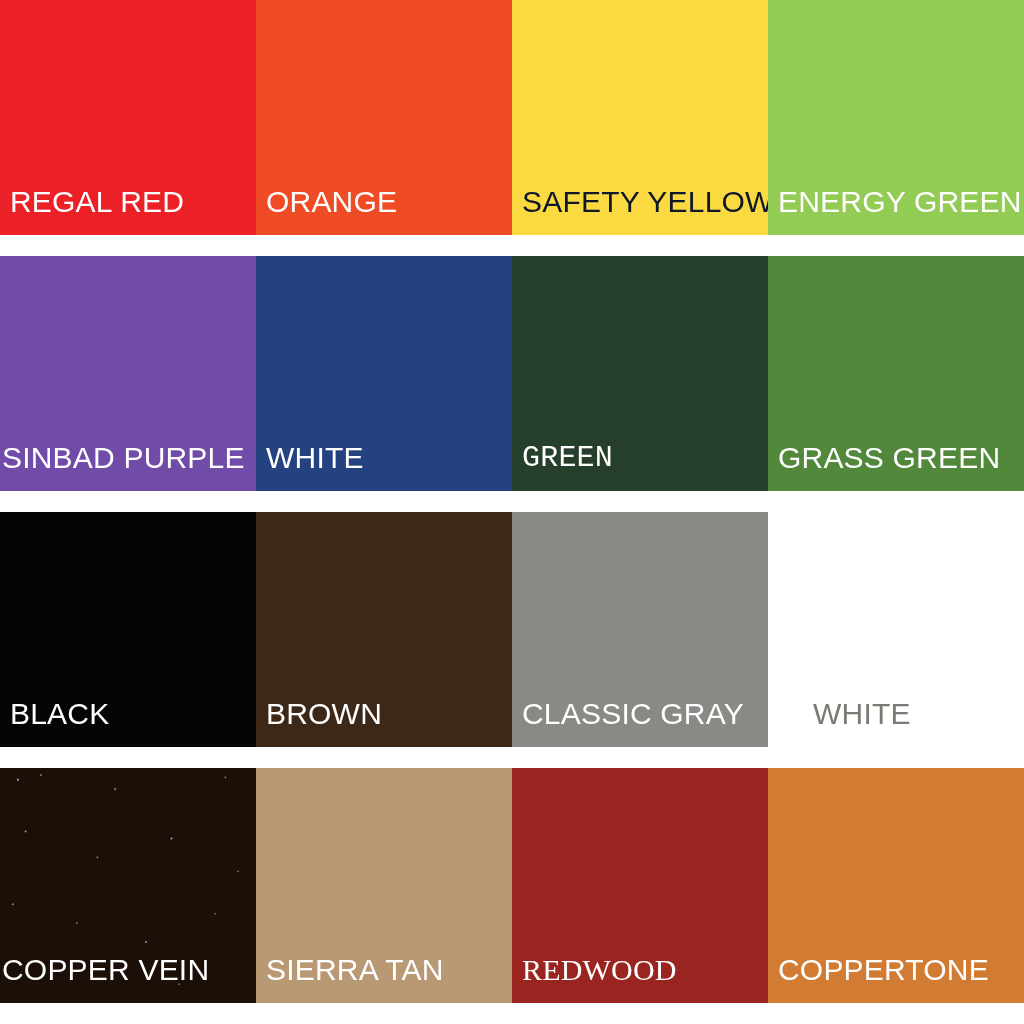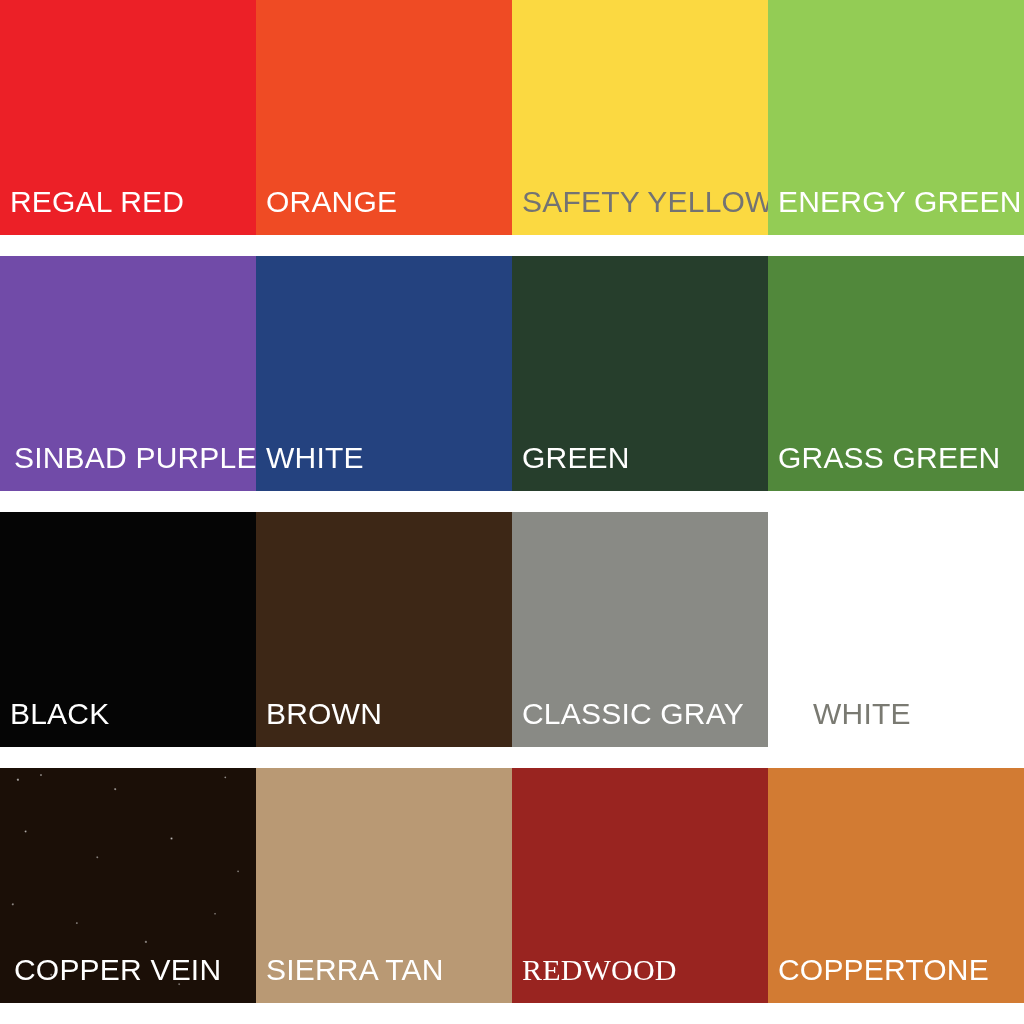--- a/index.html
+++ b/index.html
@@ -42,21 +42,21 @@
     bottom: 17px;
     font-size: 30px;
     line-height: 32px;
     letter-spacing: 0.2px;
     color: #ffffff;
     white-space: nowrap;
     font-weight: 400;
   }
 
   .swatch-label.tight {
-    left: 14px;
+    left: 2px;
     margin-top: 40px;
   }
 
   
   .texture-copper {
     background-color: #1b0f07;
     background-image:
       radial-gradient(ellipse 9px 7px at 12% 6%, #c2books 0%, transparent 0%),
       radial-gradient(ellipse 14px 10px at 8% 9%, #b4622a 0%, #6d3412 55%, transparent 75%),
       radial-gradient(ellipse 11px 9px at 23% 4%, #a85c27 0%, #5d2d10 60%, transparent 80%),
@@ -133,37 +133,37 @@
     <div class="swatch">
       <div class="swatch-fill" style="background: rgb(236, 32, 39);"></div>
       <div class="swatch-label" style="color: rgb(255, 255, 255);">REGAL RED</div>
     </div>
     <div class="swatch">
       <div class="swatch-fill" style="background: rgb(239, 75, 36);"></div>
       <div class="swatch-label" style="color: rgb(255, 255, 255);">ORANGE</div>
     </div>
     <div class="swatch">
       <div class="swatch-fill" style="background: rgb(251, 217, 65);"></div>
-      <div class="swatch-label" style="color: #737373;">SAFETY YELLOW</div>
+      <div class="swatch-label" style="color: #0f172a;">SAFETY YELLOW</div>
     </div>
     <div class="swatch">
       <div class="swatch-fill" style="background: rgb(147, 204, 85);"></div>
       <div class="swatch-label" style="color: rgb(255, 255, 255);">ENERGY GREEN</div>
     </div>
     <div class="swatch">
       <div class="swatch-fill" style="background: rgb(113, 75, 168);"></div>
       <div class="swatch-label tight" style="color: rgb(255, 255, 255);">SINBAD PURPLE</div>
     </div>
     <div class="swatch">
       <div class="swatch-fill" style="background: rgb(36, 66, 127);"></div>
       <div class="swatch-label" style="color: rgb(255, 255, 255);">WHITE</div>
     </div>
     <div class="swatch">
       <div class="swatch-fill" style="background: rgb(38, 62, 44);"></div>
-      <div class="swatch-label" style="color: rgb(255, 255, 255);">GREEN</div>
+      <div class="swatch-label" style="color: rgb(255, 255, 255); font-family: Liberation Mono, monospace;">GREEN</div>
     </div>
     <div class="swatch">
       <div class="swatch-fill" style="background: rgb(81, 136, 59);"></div>
       <div class="swatch-label" style="color: rgb(255, 255, 255);">GRASS GREEN</div>
     </div>
     <div class="swatch">
       <div class="swatch-fill" style="background: rgb(5, 5, 5);"></div>
       <div class="swatch-label" style="color: rgb(255, 255, 255);">BLACK</div>
     </div>
     <div class="swatch">

